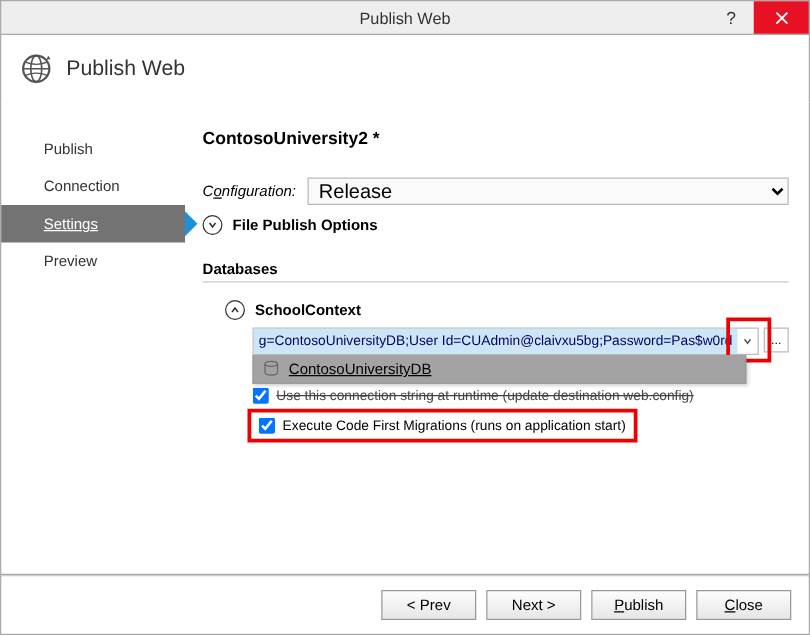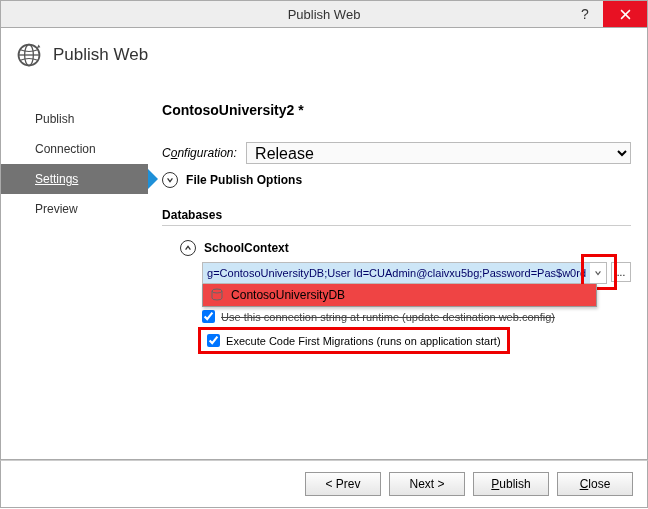--- a/index.html
+++ b/index.html
@@ -38,21 +38,21 @@
 .hr { height: 1px; background: #ccc; margin-bottom: 14px; }
 
 .ctx { display: flex; align-items: center; margin-left: 18px; margin-bottom: 6px; }
 .connrow { display: flex; align-items: flex-start; margin-left: 40px; position: relative; }
 .connbox { flex: 1; height: 22px; border: 1px solid #bbb; display: flex; align-items: center; position: relative; }
 .connbox .txt { flex: 1; padding: 0 4px; white-space: nowrap; overflow: hidden; color: #006; background: #cde6f7; height: 100%; display: flex; align-items: center; font-size: 11px; }
 .connbox .dd { width: 16px; display: flex; align-items: center; justify-content: center; color: #555; }
 .ellips { width: 20px; height: 20px; border: 1px solid #bbb; margin-left: 4px; display: flex; align-items: center; justify-content: center; font-size: 10px; }
 .redbox1 { position: absolute; right: 14px; width: 36px; height: 36px; border: 3px solid #e00; top: -8px; pointer-events: none; }
 
-.dropdown { position: absolute; left: 40px; right: 34px; top: 22px; background: #ef4444; border: 1px solid #999; border-top: none; box-shadow: 1px 2px 3px rgba(0,0,0,0.2); }
+.dropdown { position: absolute; left: 40px; right: 34px; top: 22px; background: #a3a3a3; border: 1px solid #999; border-top: none; box-shadow: 1px 2px 3px rgba(0,0,0,0.2); text-decoration: underline; }
 .dropdown .ditem { height: 22px; display: flex; align-items: center; padding: 0 6px; font-size: 12px; }
 .dropdown .dicon { width: 16px; height: 16px; margin-right: 6px; display: flex; align-items: center; justify-content: center; }
 
 .chkrow { display: flex; align-items: center; margin-left: 40px; font-size: 11px; margin-top: 4px; }
 .chkrow input { margin-right: 6px; }
 .chkrow.hidden { text-decoration: line-through; color: #444; margin-top: 26px; }
 .redbox2 { border: 3px solid #e00; padding: 4px 6px; margin-left: 36px; margin-top: 4px; display: inline-flex; align-items: center; font-size: 11px; }
 .redbox2 input { margin-right: 6px; }
 
 .connarea { position: relative; }

